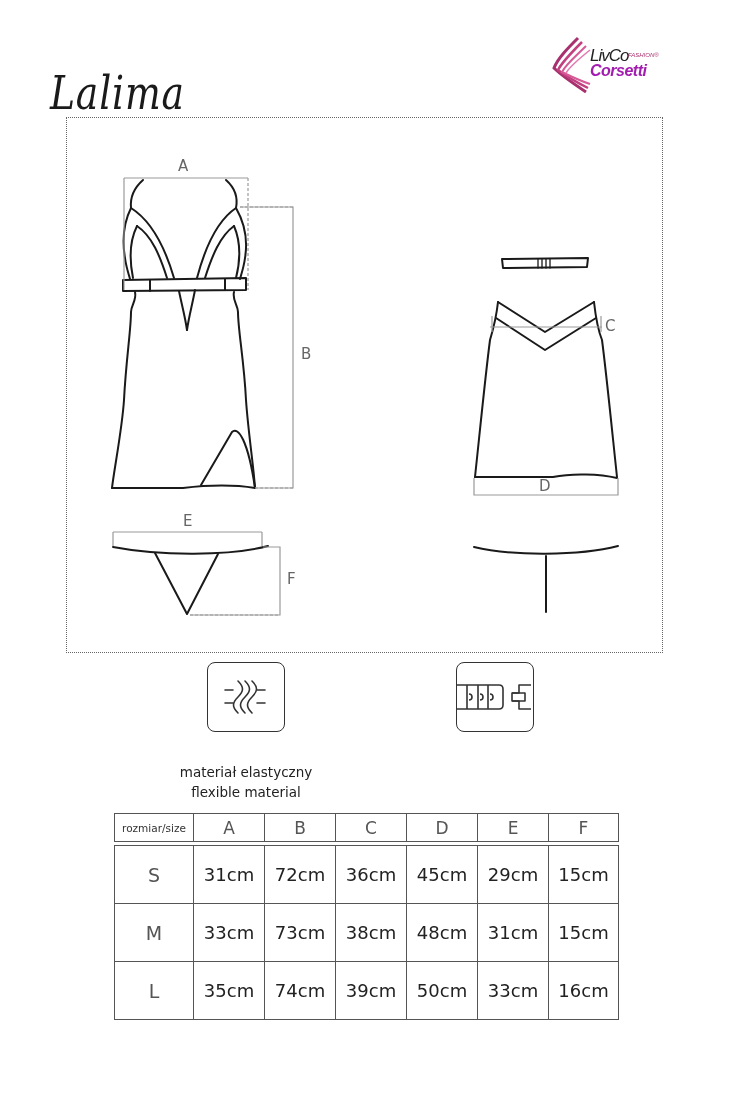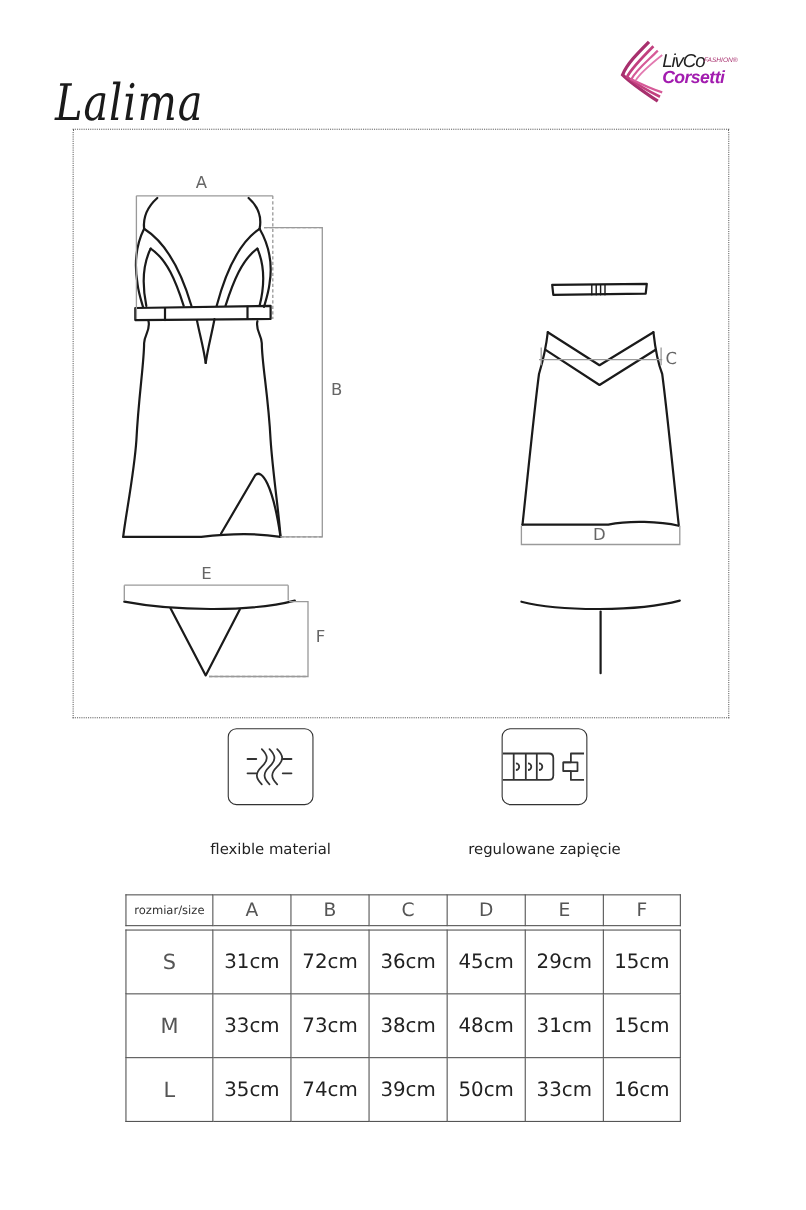--- a/index.html
+++ b/index.html
@@ -1,19 +1,19 @@
 <!DOCTYPE html>
 <html><head>
 <meta charset="utf-8">
 <style>
   html, body { margin:0; padding:0; background:#ffffff; }
   body { width:733px; height:1100px; position:relative; overflow:hidden; font-family:"DejaVu Sans", sans-serif; color:#222; }
   .abs { position:absolute; }
   .title { left:50px; top:66px; font-family:"DejaVu Serif", serif; font-style:italic; font-size:46px; color:#1a1a1a; letter-spacing:1px; transform:scaleX(0.82); transform-origin:left top; }
-  .logo { left:560px; top:36px; width:140px; height:60px; }
+  .logo { left:548px; top:36px; width:140px; height:60px; }
   .logo-liv { position:absolute; left:42px; top:10px; font-family:"Liberation Sans", sans-serif; font-style:italic; font-size:17px; color:#222; letter-spacing:-1px; }
   .logo-fashion { position:absolute; left:80px; top:16px; font-family:"Liberation Sans", sans-serif; font-size:6px; color:#a8306e; font-style:italic; }
   .logo-corsetti { position:absolute; left:42px; top:26px; font-family:"Liberation Sans", sans-serif; font-style:italic; font-weight:bold; font-size:16px; color:#a21caf; letter-spacing:-0.5px; }
   .frame { left:66px; top:117px; width:597px; height:536px; border:1.5px dotted #666; box-sizing:border-box; }
   .dim-label { font-family:"DejaVu Sans", sans-serif; font-size:15px; color:#666; }
   .icon-box { width:78px; height:70px; border:1.8px solid #333; border-radius:8px; box-sizing:border-box; }
   .caption { width:220px; text-align:center; font-family:"DejaVu Sans", sans-serif; font-size:13.5px; line-height:20px; color:#222; }
   table.size { border-collapse:collapse; font-family:"DejaVu Sans", sans-serif; color:#222; }
   table.size td { border:1.5px solid #555; text-align:center; padding:0; }
   .hdr td { height:27px; font-size:17px; color:#555; }
@@ -137,24 +137,24 @@
       <path d="M0 22 L42 22 Q46 22 46 26 L46 42 Q46 46 42 46 L0 46"></path>
       <path d="M10 22 L10 46 M21 22 L21 46 M31 22 L31 46"></path>
       <path d="M12 31 A3 3 0 0 1 12 37 M23 31 A3 3 0 0 1 23 37 M33 31 A3 3 0 0 1 33 37"></path>
       <path d="M74 22 L62 22 L62 30 L55 30 L55 38 L62 38 L62 46 L74 46"></path>
       <path d="M55 30 L68 30 L68 38 L55 38"></path>
     </g>
   </svg>
 </div>
 
 <div class="abs caption" style="left:136px;top:762px">
+  <div>materiał elastyczny</div>
   <div>flexible material</div>
 </div>
 <div class="abs caption" style="left:385px;top:762px">
-  <div>regulowane zapięcie</div>
 </div>
 
 <table class="abs size hdr" style="left:114px;top:813px;width:505px">
   <tbody>
       <tr>
     <td class="first" style="width:78px">rozmiar/size</td>
     <td style="width:70px">A</td>
     <td style="width:70px">B</td>
     <td style="width:70px">C</td>
     <td style="width:70px">D</td>

